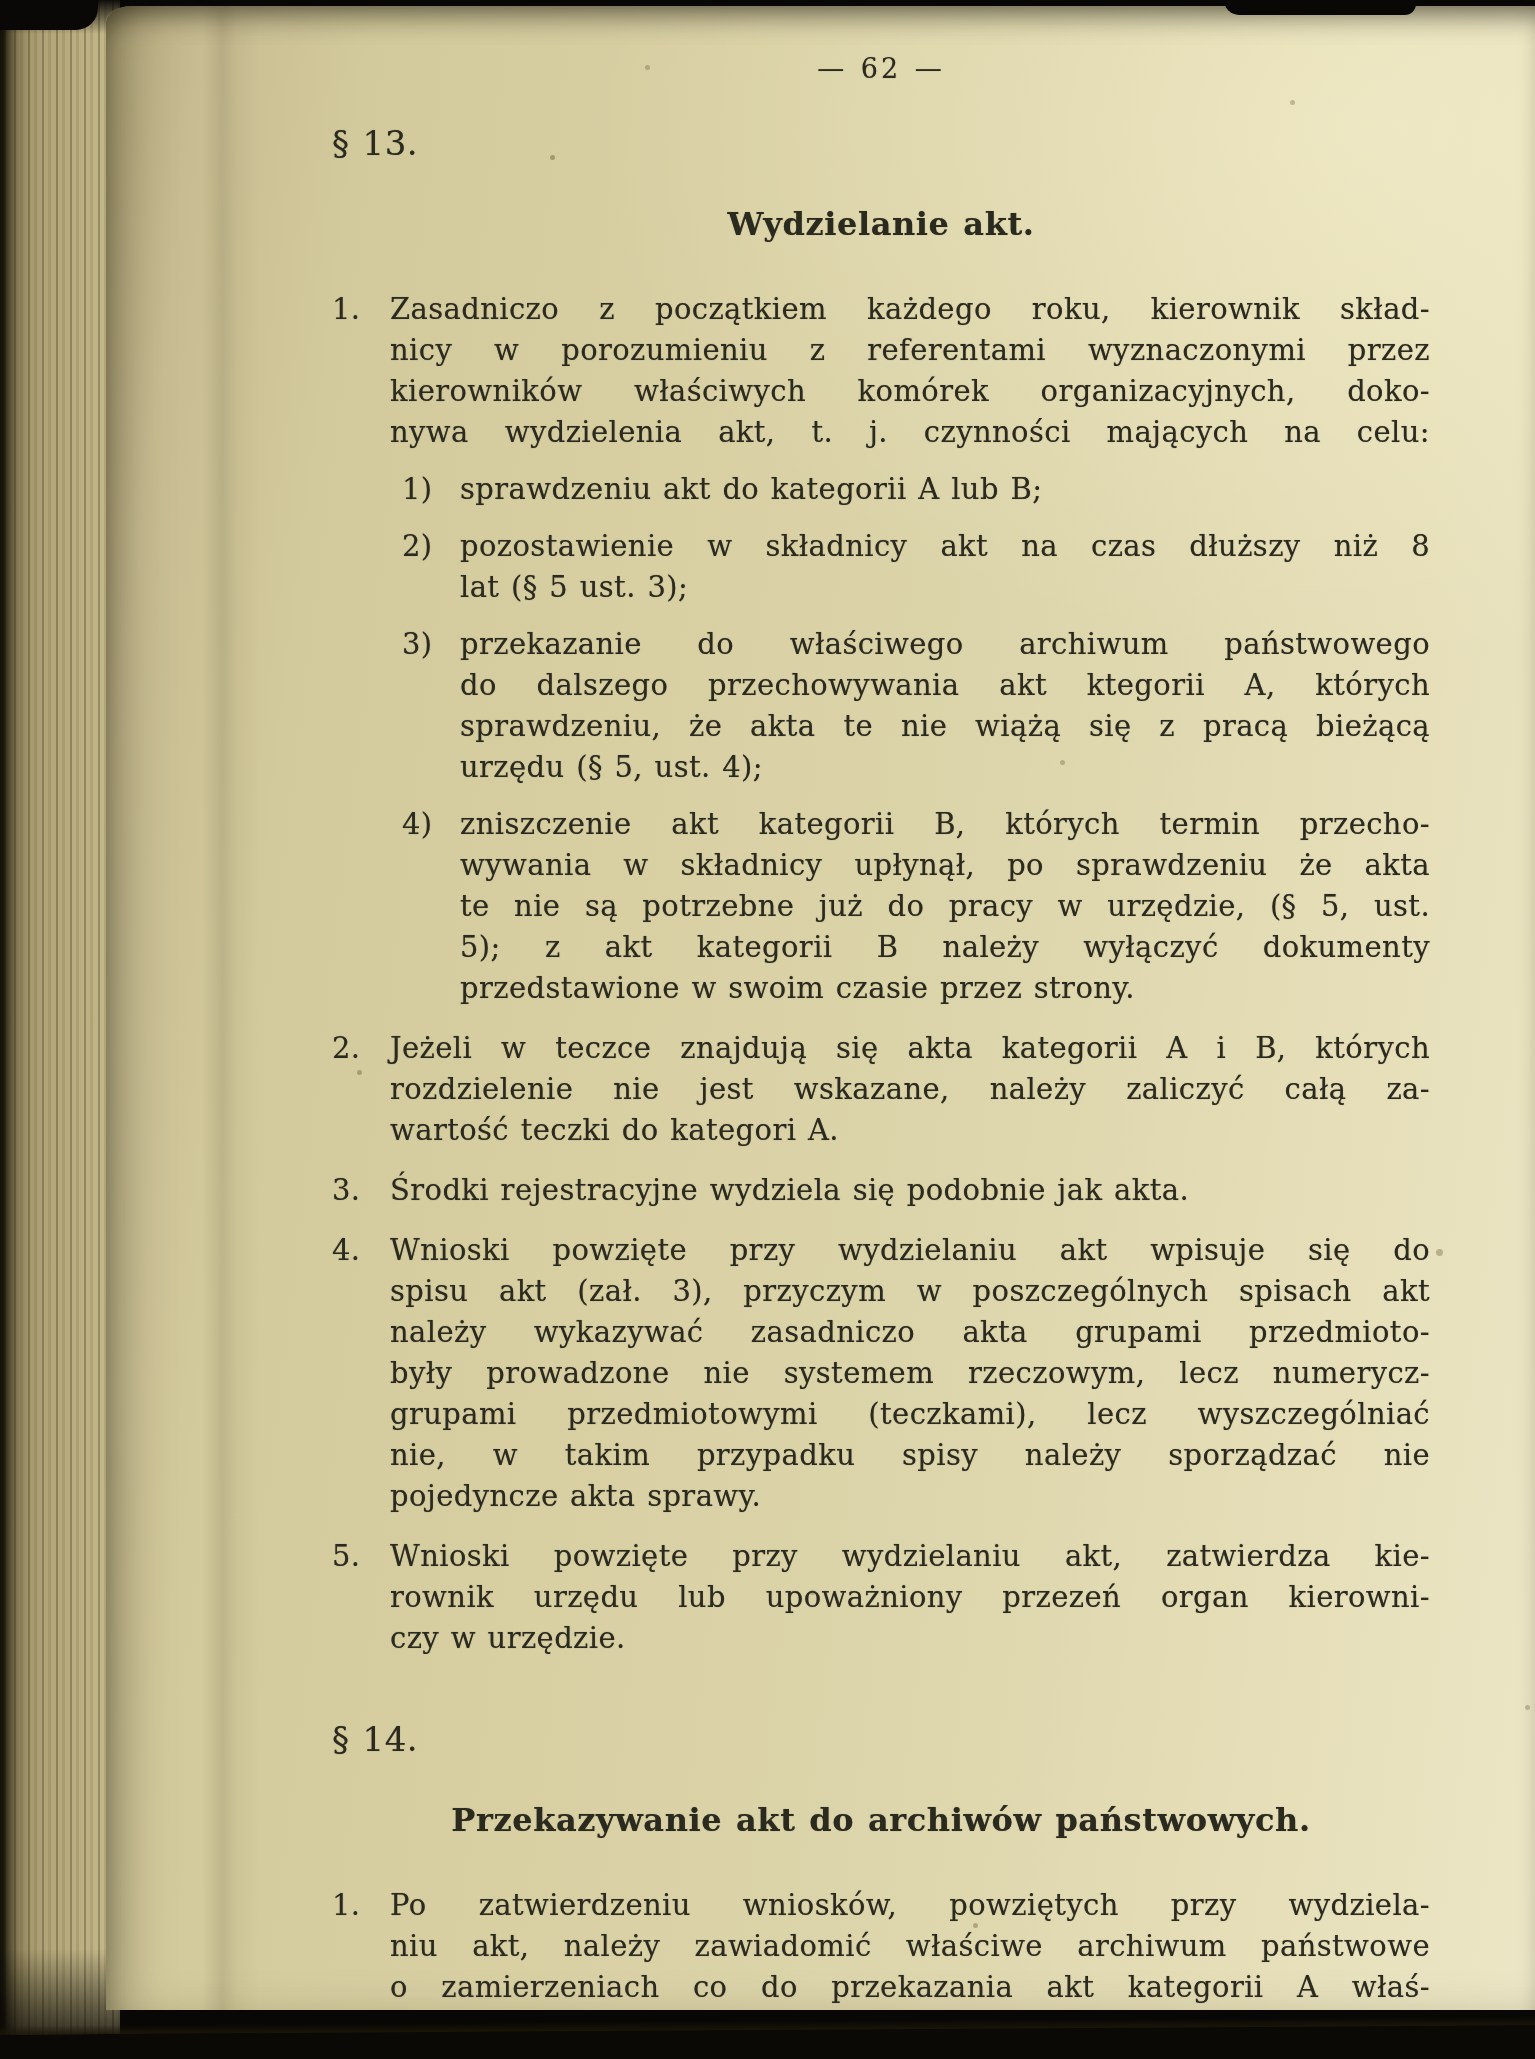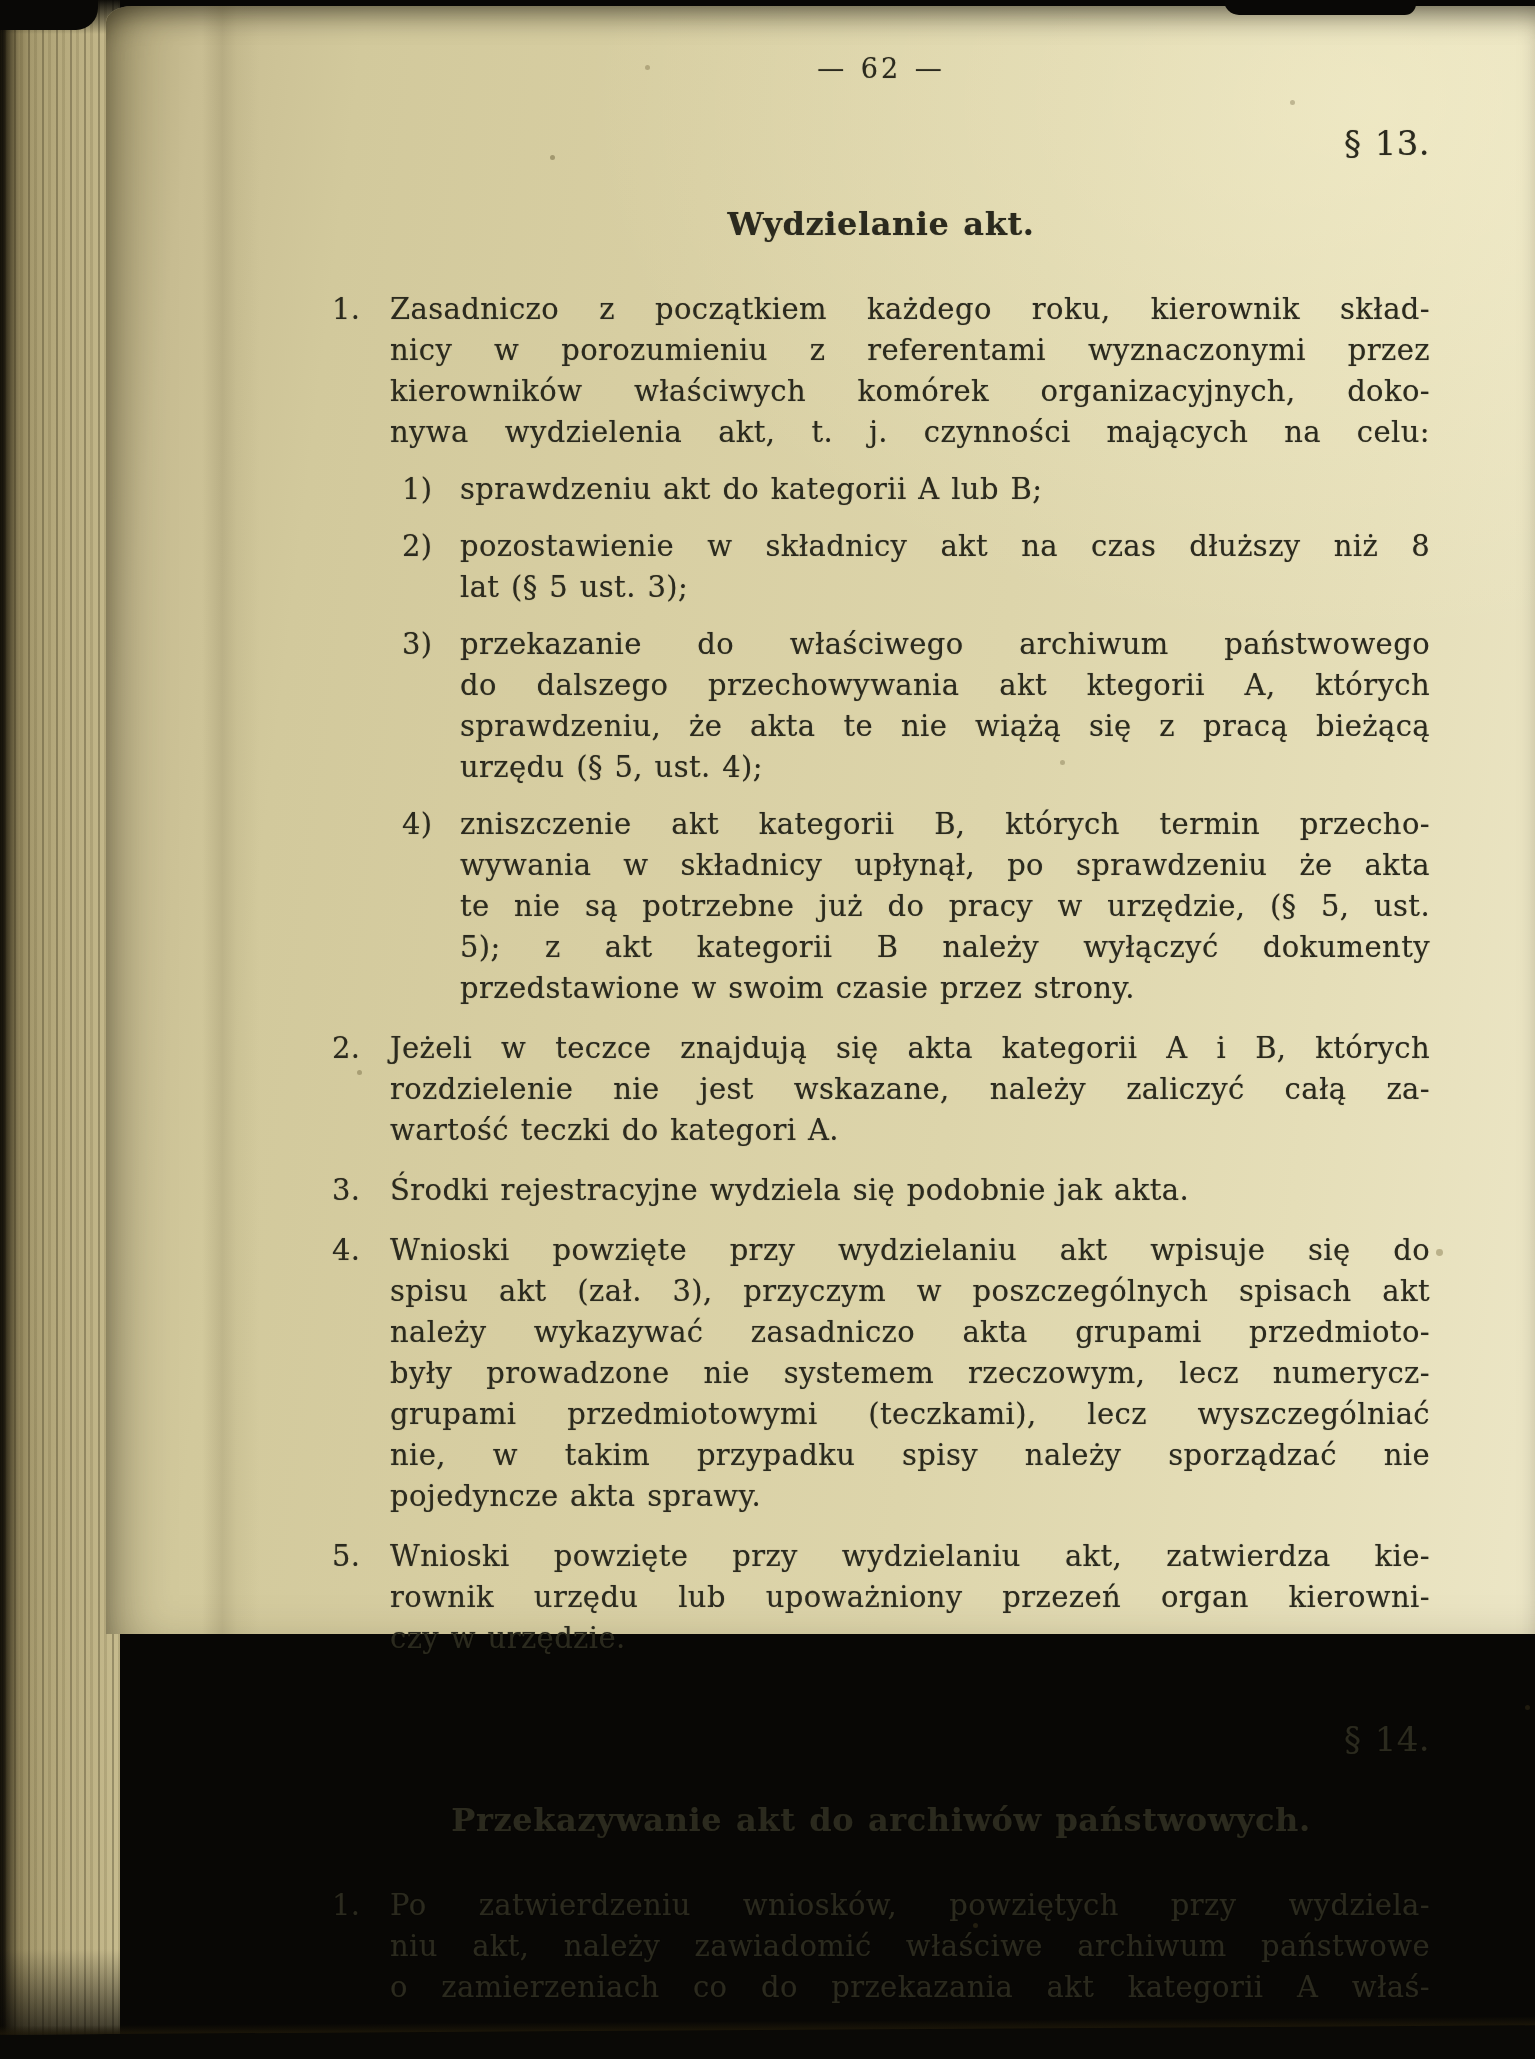--- a/index.html
+++ b/index.html
@@ -22,21 +22,21 @@
         #070604 0%, #241f12 4%, #5e5538 9%, #8d8159 16%,
         #a69a6e 26%, #b2a679 40%, #b9ad80 60%, #c0b487 80%, #c7bc8e 100%);
   }
   .book-edge::before{content:"";position:absolute;left:0;right:0;top:0;height:34px;
     background:linear-gradient(180deg,rgba(6,5,3,0.95),rgba(6,5,3,0));}
   .book-edge::after{content:"";position:absolute;left:0;right:0;bottom:0;height:110px;
     background:linear-gradient(0deg,rgba(6,5,3,0.95),rgba(6,5,3,0));}
 
   
   .page{
-    position:absolute;left:106px;top:6px;right:0;height:1628px;
+    position:absolute;left:106px;top:6px;right:0;height:2004px;
     background:
       radial-gradient(1300px 900px at 88% 6%, rgba(255,250,218,0.38), rgba(255,250,218,0) 60%),
       linear-gradient(97deg,
         #b3a87c 0%, #c8bd92 6%, #d2c99c 16%, #d8cfa3 38%,
         #ddd5ab 60%, #e5deb8 82%, #ece6c6 100%);
     border-top-left-radius:26px 16px;
     box-shadow:
       inset 0 20px 28px -14px rgba(15,12,5,0.6),
       inset 34px 0 55px -28px rgba(50,42,18,0.55);
   }
@@ -73,21 +73,21 @@
 
   
   .content{
     position:absolute;left:226px;top:34px;width:1098px;
     color:#2b2a1e;
     font-size:29px;line-height:41px;
     letter-spacing:0.4px;word-spacing:2px;
     text-shadow:0 0 1px rgba(43,40,26,0.45);
   }
   .page-number{text-align:center;font-size:27px;letter-spacing:3px;margin:8px 0 0 0;}
-  .section-number{text-align:right;font-size:34px;margin-top:34px;}
+  .section-number{text-align:left;font-size:34px;margin-top:34px;}
   .section + .section .section-number{margin-top:60px;}
   .section-title{text-align:center;font-weight:bold;font-size:32px;margin-top:40px;letter-spacing:0.6px;}
   .items{margin-top:44px;}
   .item{display:flex;margin-top:19px;}
   .items > .item:first-child{margin-top:0;}
   .item-marker{flex:0 0 58px;}
   .item-body{flex:1;min-width:0;}
   .sub-list{margin-top:9px;}
   .subitem{display:flex;margin-top:16px;margin-left:12px;}
   .subitem .item-marker{flex:0 0 58px;}

